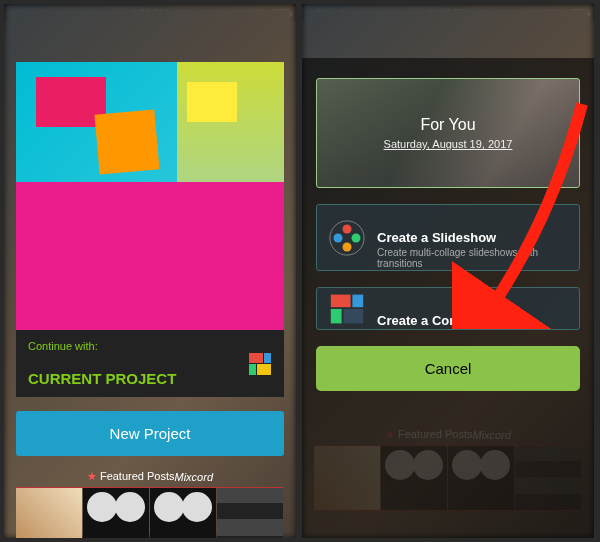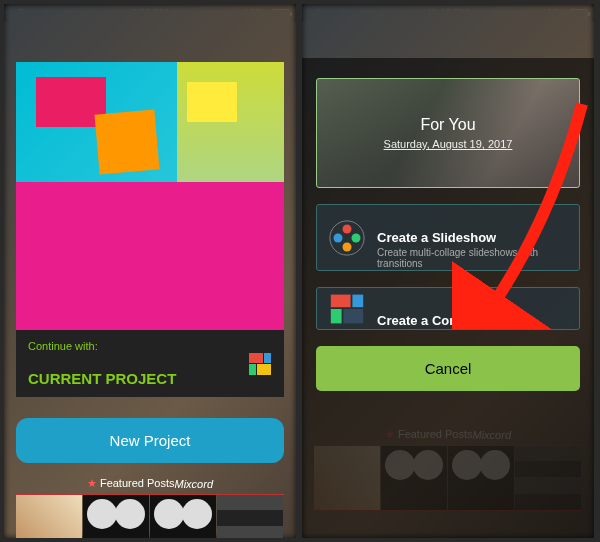--- a/index.html
+++ b/index.html
@@ -93,22 +93,22 @@
     .ppp-mini {
       width: 24px; height: 24px;
     }
     .new-project-btn {
       background: #1ea0c9;
       color: #fff;
       text-align: center;
       padding: 14px;
       font-size: 15px;
       font-weight: 500;
-      border-radius: 12px;
-      margin-top: 21px;
+      border-radius: 3px;
+      margin-top: 14px;
     }
     .featured {
       margin-top: 14px;
       color: #fff;
     }
     .featured-head {
       display: flex; justify-content: center; align-items: center;
       font-size: 11px; padding: 0 2px 4px;
     }
     .featured-head .star { color: #ff5555; }

